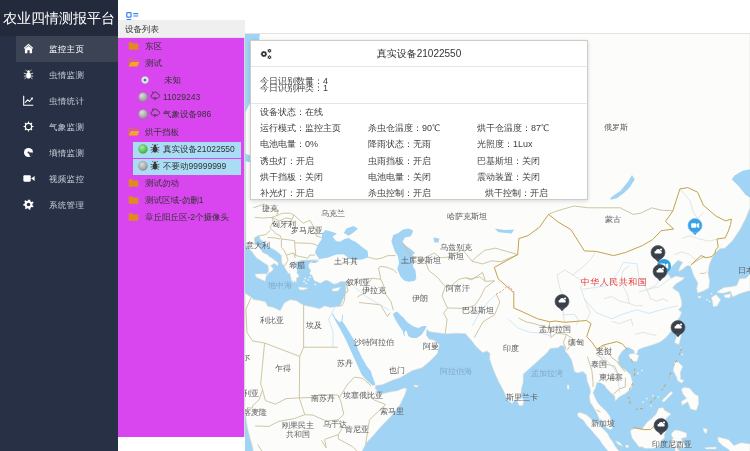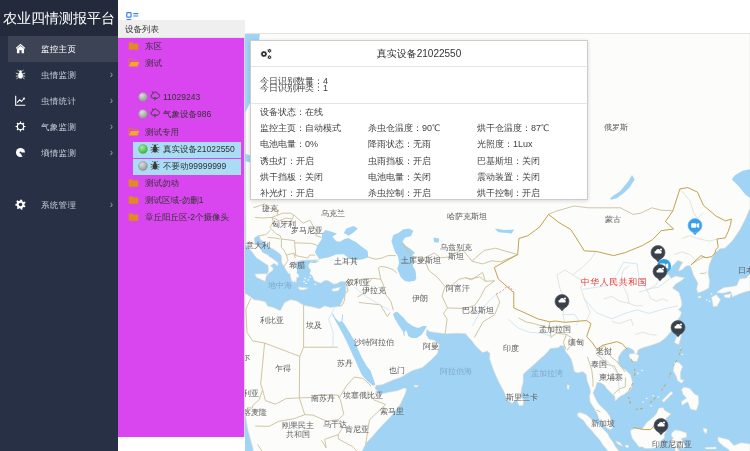--- a/index.html
+++ b/index.html
@@ -1,20 +1,20 @@
 <!DOCTYPE html>
 <html><head><meta charset="utf-8">
 <style>
 * { margin:0; padding:0; box-sizing:border-box; }
 html,body { width:750px; height:451px; overflow:hidden; font-family:"Liberation Sans",sans-serif; }
 #root { position:relative; width:750px; height:451px; background:#fff; }
 #sidebar { position:absolute; left:0; top:0; width:118px; height:451px; background:#273044; }
 #logo { position:absolute; left:0; top:0; width:118px; height:36px; background:#222a3c; color:#fff;
   font-size:14px; line-height:37px; padding-left:3px; letter-spacing:0; white-space:nowrap; }
-.mi { position:absolute; left:8px; width:118px; height:26px; color:#c3cad6;text-decoration:underline; }
+.mi { position:absolute; left:16px; width:118px; height:26px; color:#c3cad6;text-decoration:underline; }
 .mi svg { position:absolute; left:7px; top:7px; }
 .mi .mt { position:absolute; left:33px; top:0; line-height:26px; font-size:8.5px; letter-spacing:0.3px; }
 .mi .mar { position:absolute; right:13px; top:0; line-height:25px; font-size:10px; color:#9aa3b2; }
 .mi.act { background:#3c4354; color:#fff; }
 #topbar { position:absolute; left:118px; top:0; width:632px; height:34px; background:#fff; border-bottom:1px solid #e3e3e3; }
 #topbar svg { position:absolute; left:8px; top:12px; }
 #panel { position:absolute; left:118px; top:20px; width:127px; height:417px; background:#d946ef; border-right:1px solid #d8d8d8; }
 #phead { position:absolute; left:0; top:0; width:127px; height:18px; background:#efefef; border-bottom:1px solid #e2e2e2;
   font-size:8.5px; color:#333; line-height:19px; padding-left:7px; }
 .tr { position:absolute; left:0; width:126px; height:17px; }
@@ -84,20 +84,27 @@
         <span class="mar">›</span>
       </div>
 <div class="mi" style="top:140px">
         <svg width="11" height="11" viewBox="0 0 16 16">
           <circle cx="8" cy="8" r="6.6" fill="#fff"></circle>
           <path d="M8 8 L15 8 A7 7 0 0 1 10.5 14.2 Z" fill="#273044"></path>
           <circle cx="8" cy="8" r="1.4" fill="#273044"></circle>
         </svg>
         <span class="mt">墒情监测</span>
         <span class="mar">›</span>
+      </div>
+<div class="mi" style="top:166px">
+        <svg width="12" height="11" viewBox="0 0 17 14" fill="#fff">
+          <rect x="0.5" y="2.5" width="10.5" height="9" rx="1.5"></rect>
+          <path d="M11.5 7 L16.5 3.5 V10.5 Z"></path>
+        </svg>
+        <span class="mt">视频监控</span>
       </div>
 <div class="mi" style="top:192px">
         <svg width="11" height="11" viewBox="0 0 16 16" fill="#fff">
           <path d="M8 0.8 L9.3 0.8 9.8 2.9 11.7 3.7 13.6 2.6 14.9 4.4 13.4 6 13.7 8 15.6 8.9 15 10.9 12.9 10.9 11.6 12.5 12 14.6 10.1 15.3 8.9 13.6 6.9 13.6 5.6 15.3 3.8 14.4 4.3 12.3 2.9 10.8 0.8 10.8 0.4 8.8 2.2 7.8 2.5 5.8 1.1 4.3 2.4 2.7 4.3 3.6 6.1 2.8 6.7 0.8 Z" transform="rotate(10 8 8)"></path>
           <circle cx="8" cy="8" r="2.6" fill="#273044"></circle>
         </svg>
         <span class="mt">系统管理</span>
         <span class="mar">›</span>
       </div>
   </div>
@@ -377,20 +384,29 @@
         <span class="tt" style="left:27px">测试</span>
       </div>
 <div class="tr" style="top:18.0px">
         <span class="ti" style="left:10px;top:3px">
           <svg width="11" height="10" viewBox="0 0 16 14" fill="#e08b1f">
             <path d="M1 2.5 Q1 1.5 2 1.5 L6 1.5 7.5 3.2 14 3.2 Q15 3.2 15 4.2 L15 11.5 Q15 12.5 14 12.5 L2 12.5 Q1 12.5 1 11.5 Z"></path>
           </svg>
         </span>
         <span class="tt" style="left:27px">东区</span>
       </div>
+<div class="tr" style="top:52.2px">
+        <span class="ti" style="left:23px;top:4px">
+          <svg width="8" height="8" viewBox="0 0 10 10">
+            <circle cx="5" cy="5" r="4.3" fill="#f0f6fa" stroke="#b0b8bd" stroke-width="0.9"></circle>
+            <circle cx="5" cy="5" r="1.9" fill="#4a7aa8"></circle>
+          </svg>
+        </span>
+        <span class="tt" style="left:46px">未知</span>
+      </div>
 <div class="tr" style="top:69.3px">
         <span class="ti" style="left:20px;top:3px">
           <svg width="10" height="10" viewBox="0 0 12 12">
             <defs>
               <radialGradient id="g8f8f8f" cx="38%" cy="32%" r="75%">
                 <stop offset="0%" stop-color="#dedede"></stop>
                 <stop offset="100%" stop-color="#8f8f8f"></stop>
               </radialGradient>
             </defs>
             <circle cx="6" cy="6" r="5.4" fill="url(#g8f8f8f)" stroke="#8a8a8a" stroke-width="0.5"></circle>
@@ -426,21 +442,21 @@
         </span>
         <span class="tt" style="left:45px">气象设备986</span>
       </div>
 <div class="tr" style="top:103.5px">
         <span class="ti" style="left:10px;top:3px">
           <svg width="12" height="10" viewBox="0 0 17 14" fill="none" stroke="#d8821c" stroke-width="1.3">
             <path d="M1.2 12 L1.2 2.5 Q1.2 1.6 2.1 1.6 L5.8 1.6 7.2 3.3 13.2 3.3 Q14 3.3 14 4.2 L14 5.4" fill="none"></path>
             <path d="M1.3 12 L3.8 5.6 L16 5.6 L13.3 12 Z" fill="#f5a623" stroke="none"></path>
           </svg>
         </span>
-        <span class="tt" style="left:27px">测试专用</span>
+        <span class="tt" style="left:27px">烘干挡板</span>
       </div>
 <div class="hl" style="top:122.1px"></div>
       <div class="tr" style="top:120.6px">
         <span class="ti" style="left:20px;top:3px">
           <svg width="10" height="10" viewBox="0 0 12 12">
             <defs>
               <radialGradient id="g28b428" cx="38%" cy="32%" r="75%">
                 <stop offset="0%" stop-color="#a8eda0"></stop>
                 <stop offset="100%" stop-color="#28b428"></stop>
               </radialGradient>
@@ -534,21 +550,21 @@
     <div class="pr" style="top:33px">
         <span class="pc" style="left:9px">今日识别数量：4</span>
       </div>
 <div class="pr" style="top:40px">
         <span class="pc" style="left:9px">今日识别种类：1</span>
       </div>
 <div class="pr" style="top:64px">
         <span class="pc" style="left:9px">设备状态：在线</span>
       </div>
 <div class="pr" style="top:80px">
-        <span class="pc" style="left:9px">监控主页：自动模式</span>
+        <span class="pc" style="left:9px">运行模式：监控主页</span>
         <span class="pc" style="left:117px">杀虫仓温度：90℃</span>
         <span class="pc" style="left:226px">烘干仓温度：87℃</span>
       </div>
 <div class="pr" style="top:96px">
         <span class="pc" style="left:9px">电池电量：0%</span>
         <span class="pc" style="left:117px">降雨状态：无雨</span>
         <span class="pc" style="left:226px">光照度：1Lux</span>
       </div>
 <div class="pr" style="top:112.5px">
         <span class="pc" style="left:9px">诱虫灯：开启</span>
@@ -556,16 +572,16 @@
         <span class="pc" style="left:226px">巴基斯坦：关闭</span>
       </div>
 <div class="pr" style="top:129px">
         <span class="pc" style="left:9px">烘干挡板：关闭</span>
         <span class="pc" style="left:117px">电池电量：关闭</span>
         <span class="pc" style="left:226px">震动装置：关闭</span>
       </div>
 <div class="pr" style="top:145px">
         <span class="pc" style="left:9px">补光灯：开启</span>
         <span class="pc" style="left:117px">杀虫控制：开启</span>
-        <span class="pc" style="left:226px">烘干控制：开启</span>
+        <span class="pc" style="left:234px">烘干控制：开启</span>
       </div>
     <div class="pdiv" style="top:62px"></div>
   </div>
 </div>
 </body></html>

